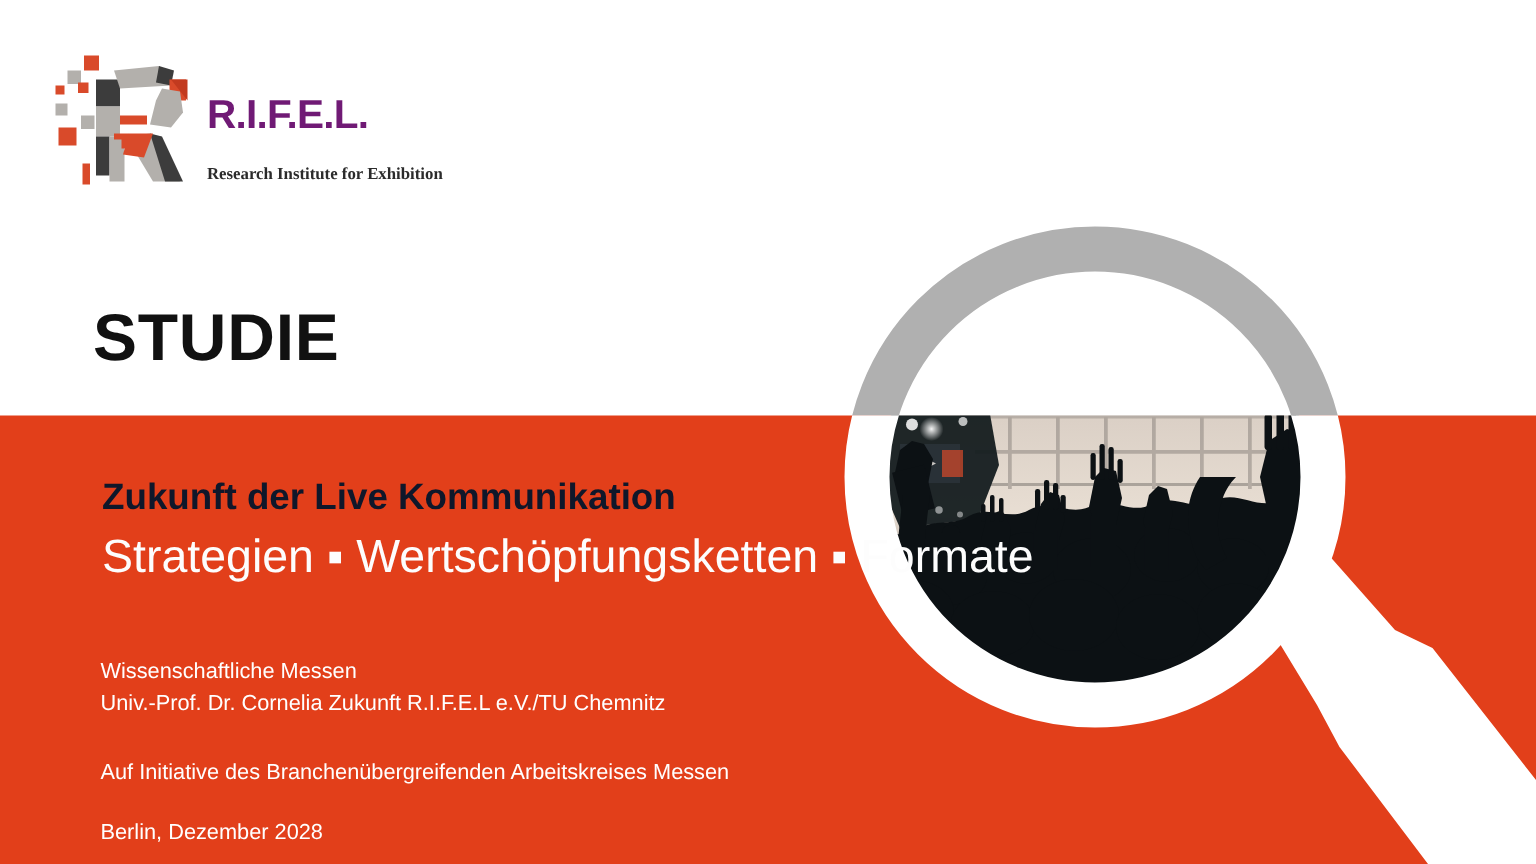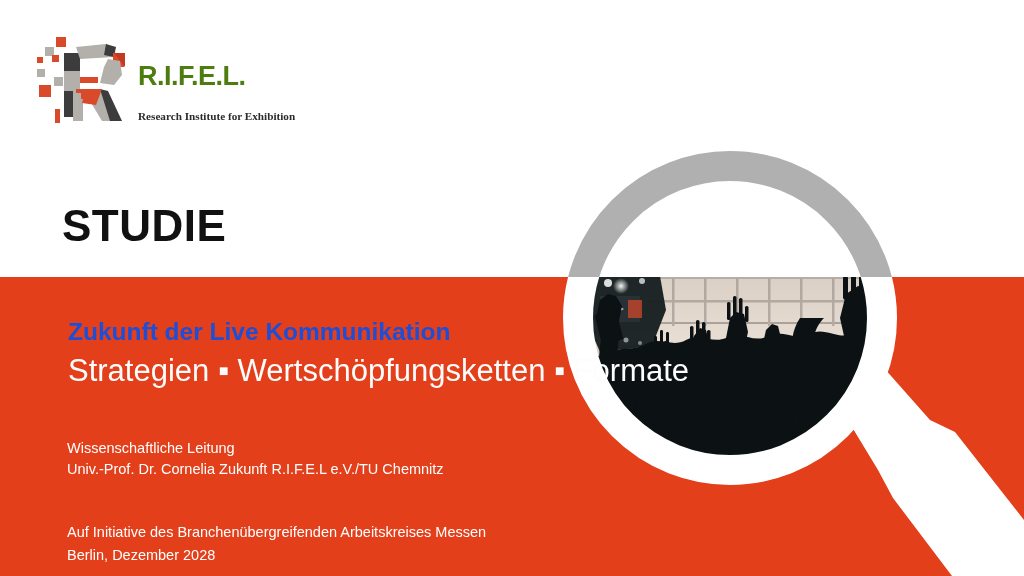--- a/index.html
+++ b/index.html
@@ -44,21 +44,21 @@
   .logo-text {
     position: absolute;
     left: 104px; top: 30px;
     width: 200px;
   }
   .logo-rifel {
     font-family: "Liberation Sans", sans-serif;
     font-size: 27px;
     font-weight: 700;
     letter-spacing: -0.5px;
-    color: #4d7c0f;
+    color: #701a75;
     line-height: 1;
     white-space: nowrap;
   }
   .logo-tagline {
     font-family: "Liberation Serif", serif;
     font-size: 11.2px;
     font-weight: 700;
     color: #2b2b2b;
     line-height: 1.22;
     margin-top: 20px;
@@ -75,21 +75,21 @@
     color: #111111;
     line-height: 1;
   }
 
   
   .headline {
     position: absolute;
     left: 68px; top: 319px;
     font-size: 24.5px;
     font-weight: 700;
-    color: #1d4ed8;
+    color: #0f172a;
     line-height: 1.1;
     white-space: nowrap;
   }
   .subhead {
     position: absolute;
     left: 68px; top: 354px;
     font-size: 31px;
     font-weight: 400;
     color: #fdfdfd;
     line-height: 1.1;
@@ -99,21 +99,21 @@
     position: absolute;
     left: 67px;
     font-size: 14.5px;
     font-weight: 400;
     color: #ffffff;
     line-height: 1.45;
     white-space: nowrap;
   }
   .credit-1 { top: 438px; }
   .credit-2 { top: 459px; }
-  .initiative { top: 522px; }
+  .initiative { top: 505px; }
   .place-date { top: 545px; }
 
   
   .magnifier {
     position: absolute;
     left: 0; top: 0;
     width: 1024px; height: 576px;
     pointer-events: none;
   }
 </style>
@@ -333,18 +333,18 @@
         <div>Research Institute for Exhibition</div>
       </div>
     </div>
   </div>
 
   <div class="studie">STUDIE</div>
 
   <div class="headline">Zukunft der Live Kommunikation</div>
   <div class="subhead">Strategien ▪ Wertschöpfungsketten ▪ Formate</div>
 
-  <div class="credit-line credit-1">Wissenschaftliche Leitung</div>
+  <div class="credit-line credit-1">Wissenschaftliche Messen</div>
   <div class="credit-line credit-2">Univ.-Prof. Dr. Cornelia Zukunft R.I.F.E.L e.V./TU Chemnitz</div>
   <div class="credit-line initiative">Auf Initiative des Branchenübergreifenden Arbeitskreises Messen</div>
   <div class="credit-line place-date">Berlin, Dezember 2028</div>
 
 </div>
 
 </body></html>

